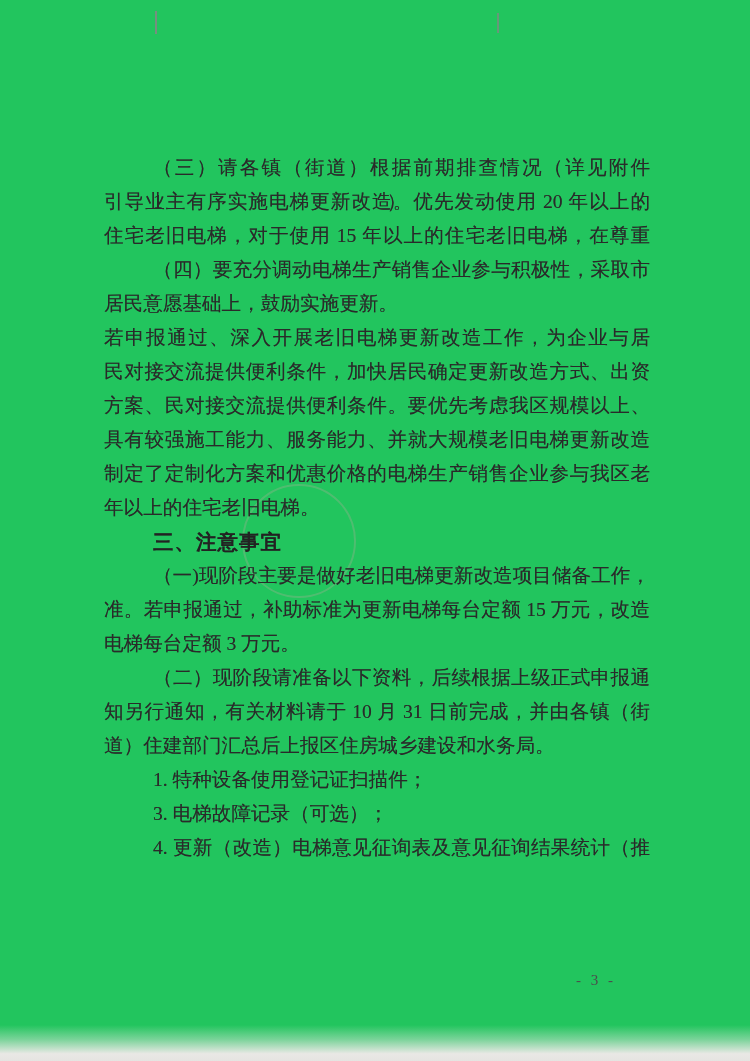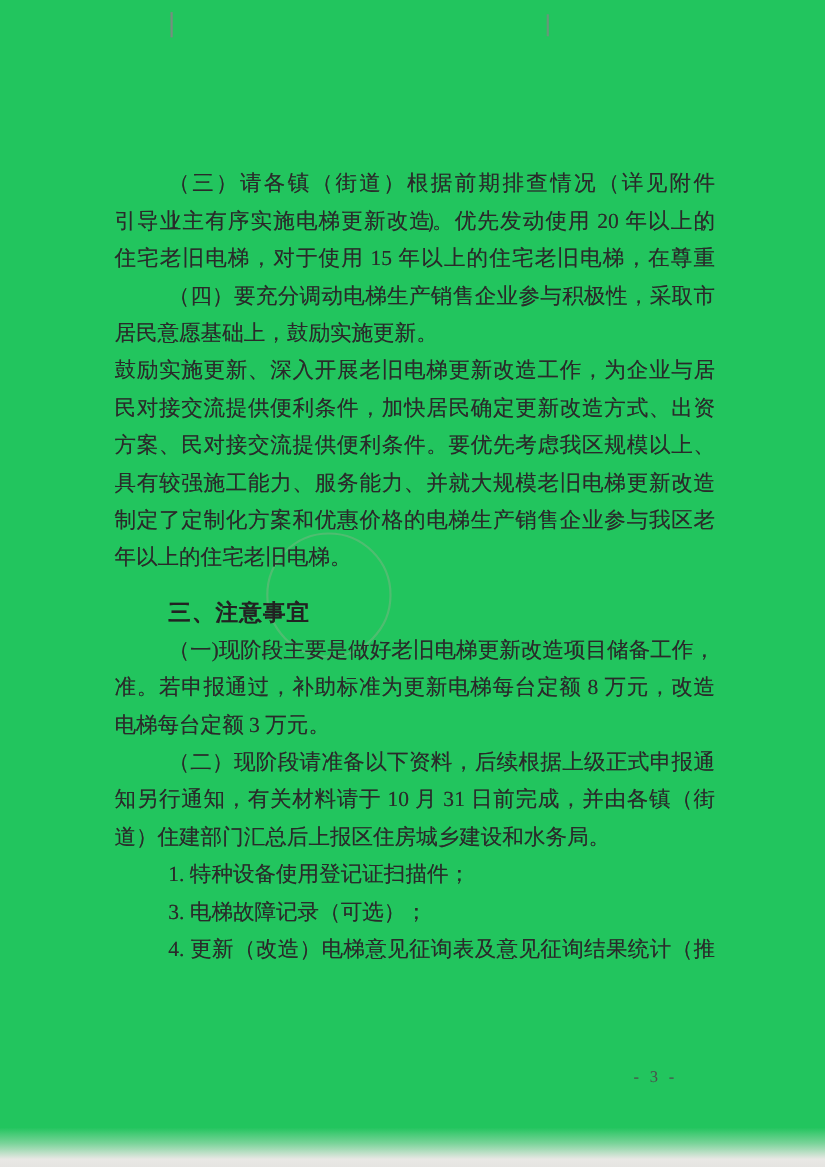--- a/index.html
+++ b/index.html
@@ -57,21 +57,20 @@
   }
   
   .ind { padding-left: 49px; }
 
   .head {
     font-family: "Liberation Sans", "DejaVu Sans", sans-serif;
     font-weight: 700;
     font-size: 20.5px;
     color: #222222;
     letter-spacing: 1px;
-    margin-top: 16px;
   }
 
   .pageno {
     position: absolute;
     left: 556px;
     top: 972px;
     width: 80px;
     text-align: center;
     font-size: 15px;
     letter-spacing: 3px;
@@ -102,31 +101,31 @@
   <div class="stamp"></div>
 
   <div class="doc">
 
     <div class="ln ind j">（三）请各镇（街道）根据前期排查情况（详见附件 1），</div>
     <div class="ln j">引导业主有序实施电梯更新改造。优先发动使用 20 年以上的</div>
     <div class="ln j">住宅老旧电梯，对于使用 15 年以上的住宅老旧电梯，在尊重</div>
     <div class="ln ind j">（四）要充分调动电梯生产销售企业参与积极性，采取市</div>
 
     <div class="ln">居民意愿基础上，鼓励实施更新。</div>
-    <div class="ln j">鼓励实施更新、深入开展老旧电梯更新改造工作，为企业与居</div>
+    <div class="ln j">若申报通过、深入开展老旧电梯更新改造工作，为企业与居</div>
     <div class="ln j">民对接交流提供便利条件，加快居民确定更新改造方式、出资</div>
     <div class="ln j">方案、民对接交流提供便利条件。要优先考虑我区规模以上、</div>
     <div class="ln j">具有较强施工能力、服务能力、并就大规模老旧电梯更新改造</div>
     <div class="ln j">制定了定制化方案和优惠价格的电梯生产销售企业参与我区老</div>
     <div class="ln">年以上的住宅老旧电梯。</div>
 
     <div class="ln ind head">三、注意事宜</div>
 
     <div class="ln ind j">（一)现阶段主要是做好老旧电梯更新改造项目储备工作，</div>
-    <div class="ln j">准。若申报通过，补助标准为更新电梯每台定额 8 万元，改造</div>
+    <div class="ln j">准。若申报通过，补助标准为更新电梯每台定额 15 万元，改造</div>
     <div class="ln">电梯每台定额 3 万元。</div>
 
     <div class="ln ind j">（二）现阶段请准备以下资料，后续根据上级正式申报通</div>
     <div class="ln j">知另行通知，有关材料请于 10 月 31 日前完成，并由各镇（街</div>
     <div class="ln">道）住建部门汇总后上报区住房城乡建设和水务局。</div>
 
     <div class="ln ind">1. 特种设备使用登记证扫描件；</div>
     <div class="ln ind">3. 电梯故障记录（可选）；</div>
     <div class="ln ind j">4. 更新（改造）电梯意见征询表及意见征询结果统计（推</div>
 

